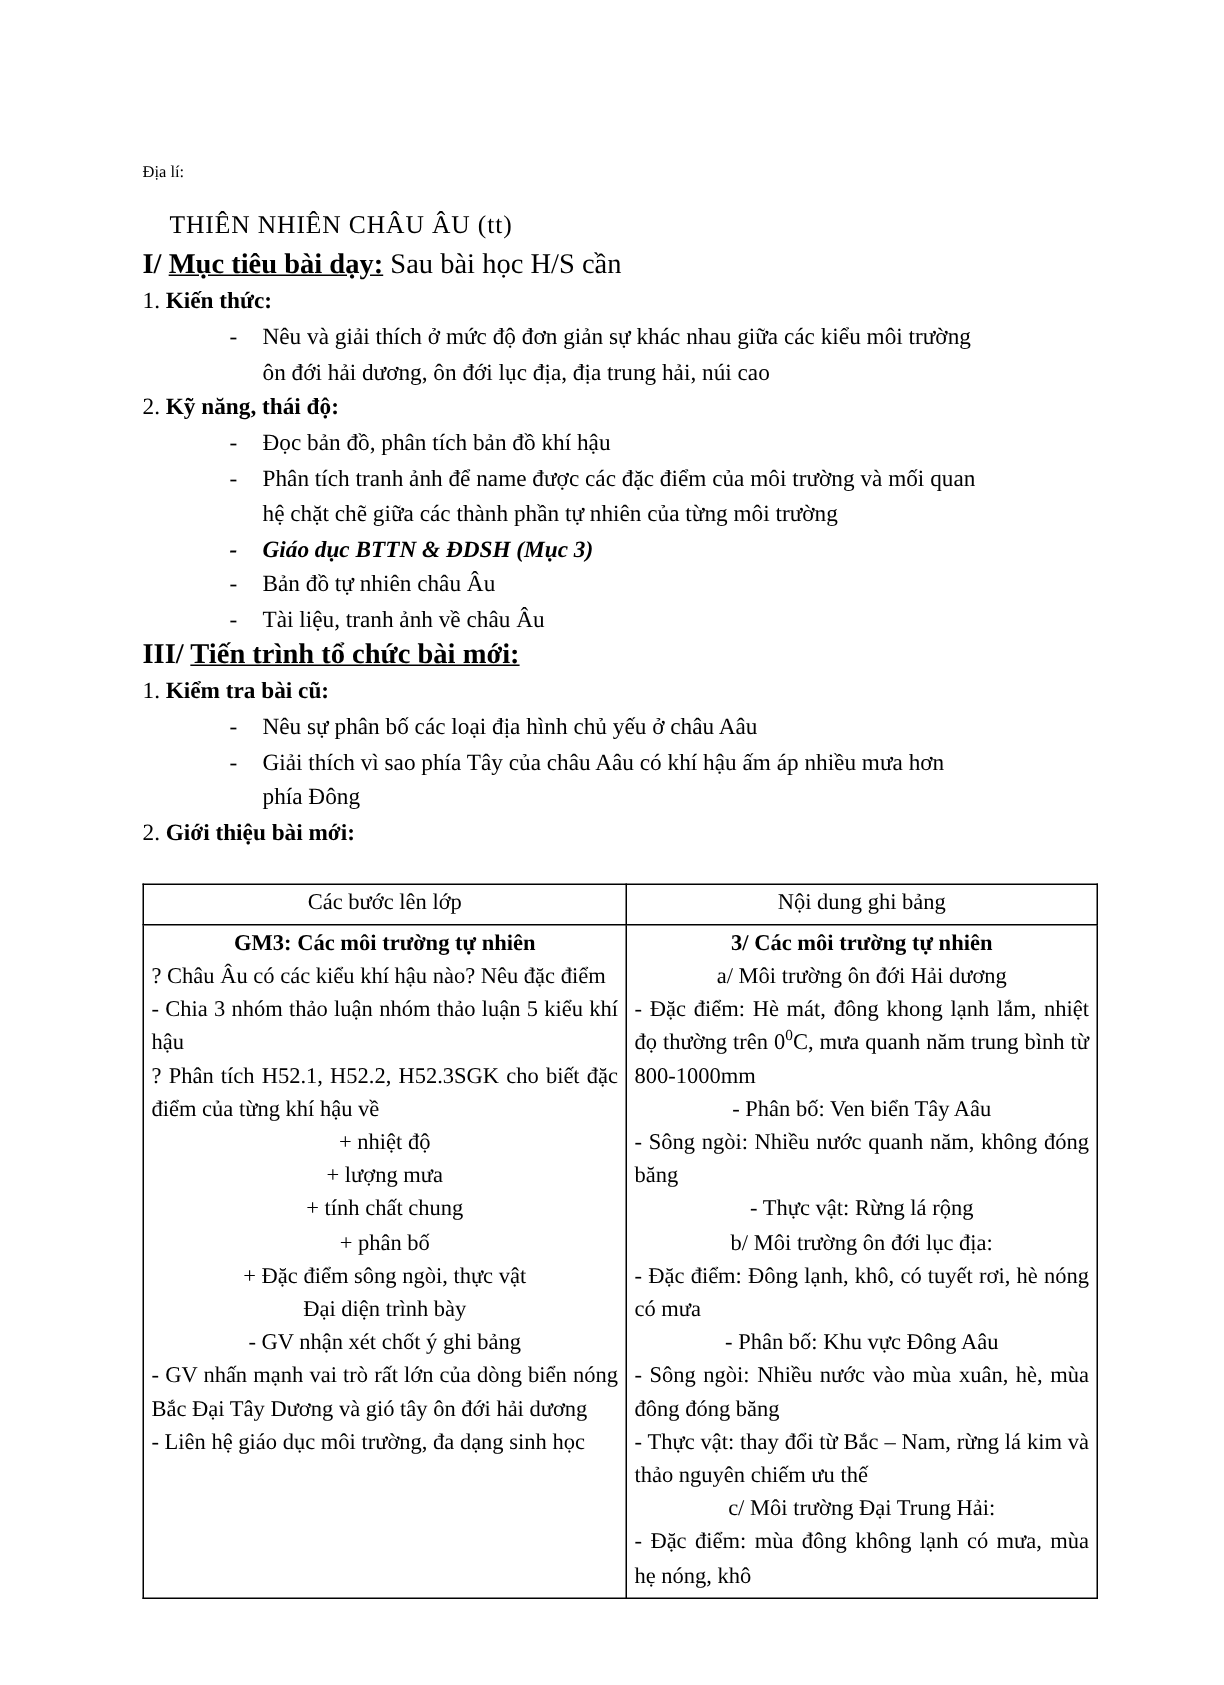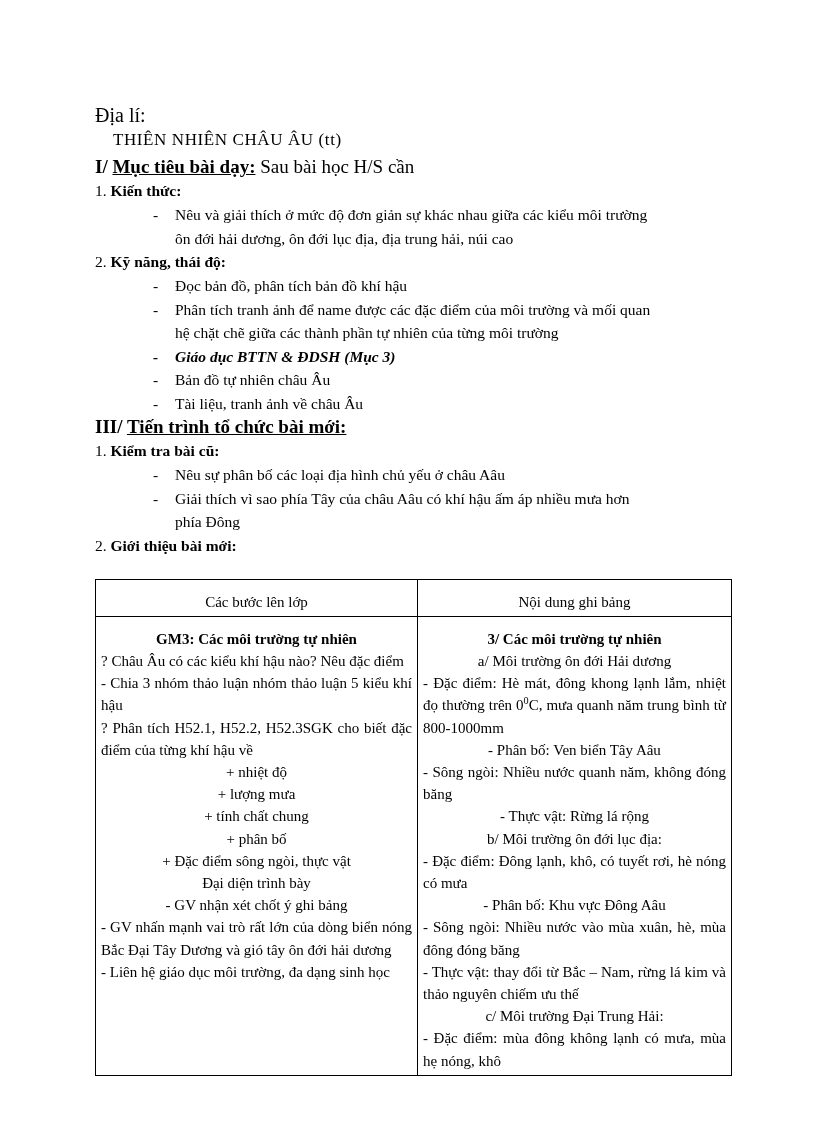--- a/index.html
+++ b/index.html
@@ -20,23 +20,23 @@
     overflow: hidden;
     box-sizing: border-box;
   }
   .doc {
     position: absolute;
     left: 95px;
     top: 104px;
     width: 636px;
   }
   .subject {
-    font-size: 20px;
+    font-size: 11px;
     line-height: 23px;
-    margin-bottom: 0;
+    margin-bottom: 10px;
   }
   .title {
     text-align: left;
     font-size: 17px;
     line-height: 26px;
     letter-spacing: 0.6px;
     margin: 0 0 2px 18px;
     font-weight: 400;
   }
   .heading {
@@ -84,21 +84,21 @@
     margin-top: 21px;
   }
   table.lesson {
     border-collapse: collapse;
     width: 636px;
     table-layout: fixed;
   }
   table.lesson td, table.lesson th {
     border: 1.4px solid #000000;
     vertical-align: top;
-    padding: 11px 5px 3px 5px;
+    padding: 1px 5px 3px 5px;
     font-size: 15px;
     line-height: 22.2px;
     font-weight: normal;
   }
   table.lesson col.c1 { width: 322px; }
   table.lesson col.c2 { width: 314px; }
   th.colhead {
     text-align: center;
     font-weight: normal;
     font-size: 15.5px;

